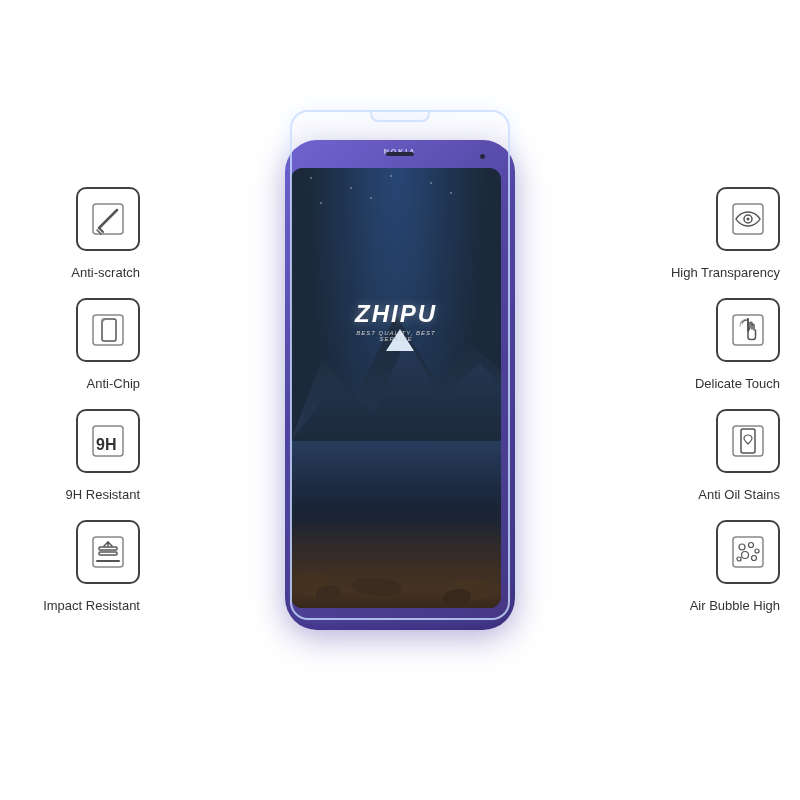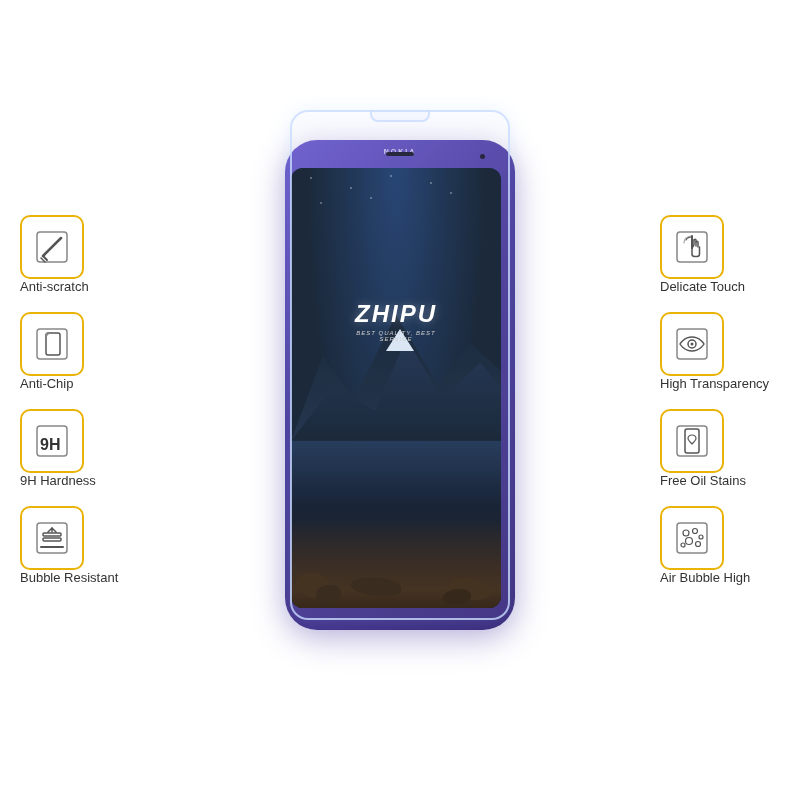--- a/index.html
+++ b/index.html
@@ -161,29 +161,29 @@
       top: 50%;
       transform: translateY(-50%);
       display: flex;
       flex-direction: column;
       gap: 18px;
     }
 
     .feature-item {
       display: flex;
       flex-direction: column;
-      align-items: flex-start;
-      gap: 0;
+      align-items: flex-end;
+      gap: 14px;
       width: 120px;
     }
 
     .feature-icon-box {
       width: 64px;
       height: 64px;
-      border: 2px solid #eab308;
+      border: 2px solid #404040;
       border-radius: 10px;
       display: flex;
       align-items: center;
       justify-content: center;
       background: white;
     }
 
     .feature-label {
       font-size: 13px;
       color: #333;
@@ -275,43 +275,56 @@
     </div>
 
     <div class="feature-item">
       <div class="feature-icon-box">
         <svg class="icon-svg" viewBox="0 0 38 38" fill="none" xmlns="http://www.w3.org/2000/svg">
           <rect x="4" y="4" width="30" height="30" rx="3" stroke="#888" stroke-width="1.5" fill="none"></rect>
 
           <text x="7" y="28" font-size="16" font-weight="bold" fill="#333" font-family="Arial">9H</text>
         </svg>
       </div>
-      <div class="feature-label">9H Hardness</div>
+      <div class="feature-label">9H Resistant</div>
     </div>
 
     <div class="feature-item">
       <div class="feature-icon-box">
         <svg class="icon-svg" viewBox="0 0 38 38" fill="none" xmlns="http://www.w3.org/2000/svg">
           <rect x="4" y="4" width="30" height="30" rx="3" stroke="#888" stroke-width="1.5" fill="none"></rect>
 
           <rect x="10" y="14" width="18" height="3" rx="1" stroke="#555" stroke-width="1.5" fill="none"></rect>
           <rect x="10" y="19" width="18" height="3" rx="1" stroke="#555" stroke-width="1.5" fill="none"></rect>
 
           <path d="M15 13 L19 9 L23 13" stroke="#555" stroke-width="1.5" stroke-linecap="round" stroke-linejoin="round" fill="none"></path>
           <line x1="19" y1="9" x2="19" y2="13" stroke="#555" stroke-width="1.5" stroke-linecap="round"></line>
 
           <line x1="8" y1="28" x2="30" y2="28" stroke="#555" stroke-width="2" stroke-linecap="round"></line>
         </svg>
       </div>
-      <div class="feature-label">Bubble Resistant</div>
+      <div class="feature-label">Impact Resistant</div>
     </div>
 
   </div>
 
   <div class="features-right">
+
+    <div class="feature-item">
+      <div class="feature-icon-box">
+        <svg class="icon-svg" viewBox="0 0 38 38" fill="none" xmlns="http://www.w3.org/2000/svg">
+          <rect x="4" y="4" width="30" height="30" rx="3" stroke="#888" stroke-width="1.5" fill="none"></rect>
+
+          <path d="M7 19 C7 19 11 12 19 12 C27 12 31 19 31 19 C31 19 27 26 19 26 C11 26 7 19 7 19 Z" stroke="#555" stroke-width="1.5" fill="none"></path>
+          <circle cx="19" cy="19" r="4" stroke="#555" stroke-width="1.5" fill="none"></circle>
+          <circle cx="19" cy="19" r="1.5" fill="#555"></circle>
+        </svg>
+      </div>
+      <div class="feature-label">High Transparency</div>
+    </div>
 
     <div class="feature-item">
       <div class="feature-icon-box">
         <svg class="icon-svg" viewBox="0 0 38 38" fill="none" xmlns="http://www.w3.org/2000/svg">
           <rect x="4" y="4" width="30" height="30" rx="3" stroke="#888" stroke-width="1.5" fill="none"></rect>
 
           <path d="M19 8 C19 8 19 18 19 20" stroke="#555" stroke-width="2" stroke-linecap="round"></path>
           <path d="M19 20 C19 20 21 18 21 16 L21 12" stroke="#555" stroke-width="1.5" stroke-linecap="round" fill="none"></path>
           <path d="M21 12 C21 11 23 11 23 12 L23 18" stroke="#555" stroke-width="1.5" stroke-linecap="round" fill="none"></path>
           <path d="M23 14 C23 13 25 13 25 14 L25 19" stroke="#555" stroke-width="1.5" stroke-linecap="round" fill="none"></path>
@@ -322,39 +335,26 @@
         </svg>
       </div>
       <div class="feature-label">Delicate Touch</div>
     </div>
 
     <div class="feature-item">
       <div class="feature-icon-box">
         <svg class="icon-svg" viewBox="0 0 38 38" fill="none" xmlns="http://www.w3.org/2000/svg">
           <rect x="4" y="4" width="30" height="30" rx="3" stroke="#888" stroke-width="1.5" fill="none"></rect>
 
-          <path d="M7 19 C7 19 11 12 19 12 C27 12 31 19 31 19 C31 19 27 26 19 26 C11 26 7 19 7 19 Z" stroke="#555" stroke-width="1.5" fill="none"></path>
-          <circle cx="19" cy="19" r="4" stroke="#555" stroke-width="1.5" fill="none"></circle>
-          <circle cx="19" cy="19" r="1.5" fill="#555"></circle>
-        </svg>
-      </div>
-      <div class="feature-label">High Transparency</div>
-    </div>
-
-    <div class="feature-item">
-      <div class="feature-icon-box">
-        <svg class="icon-svg" viewBox="0 0 38 38" fill="none" xmlns="http://www.w3.org/2000/svg">
-          <rect x="4" y="4" width="30" height="30" rx="3" stroke="#888" stroke-width="1.5" fill="none"></rect>
-
           <rect x="12" y="7" width="14" height="24" rx="2" stroke="#555" stroke-width="1.5" fill="none"></rect>
 
           <path d="M19 22 C17 20 15 18 15 16.5 C15 14.5 16.8 13 19 13 C21.2 13 23 14.5 23 16.5 C23 18 21 20 19 22 Z" stroke="#555" stroke-width="1.2" fill="none"></path>
         </svg>
       </div>
-      <div class="feature-label">Free Oil Stains</div>
+      <div class="feature-label">Anti Oil Stains</div>
     </div>
 
     <div class="feature-item">
       <div class="feature-icon-box">
         <svg class="icon-svg" viewBox="0 0 38 38" fill="none" xmlns="http://www.w3.org/2000/svg">
           <rect x="4" y="4" width="30" height="30" rx="3" stroke="#888" stroke-width="1.5" fill="none"></rect>
 
           <circle cx="13" cy="14" r="3" stroke="#555" stroke-width="1.2" fill="none"></circle>
           <circle cx="22" cy="12" r="2.5" stroke="#555" stroke-width="1.2" fill="none"></circle>
           <circle cx="28" cy="18" r="2" stroke="#555" stroke-width="1.2" fill="none"></circle>

